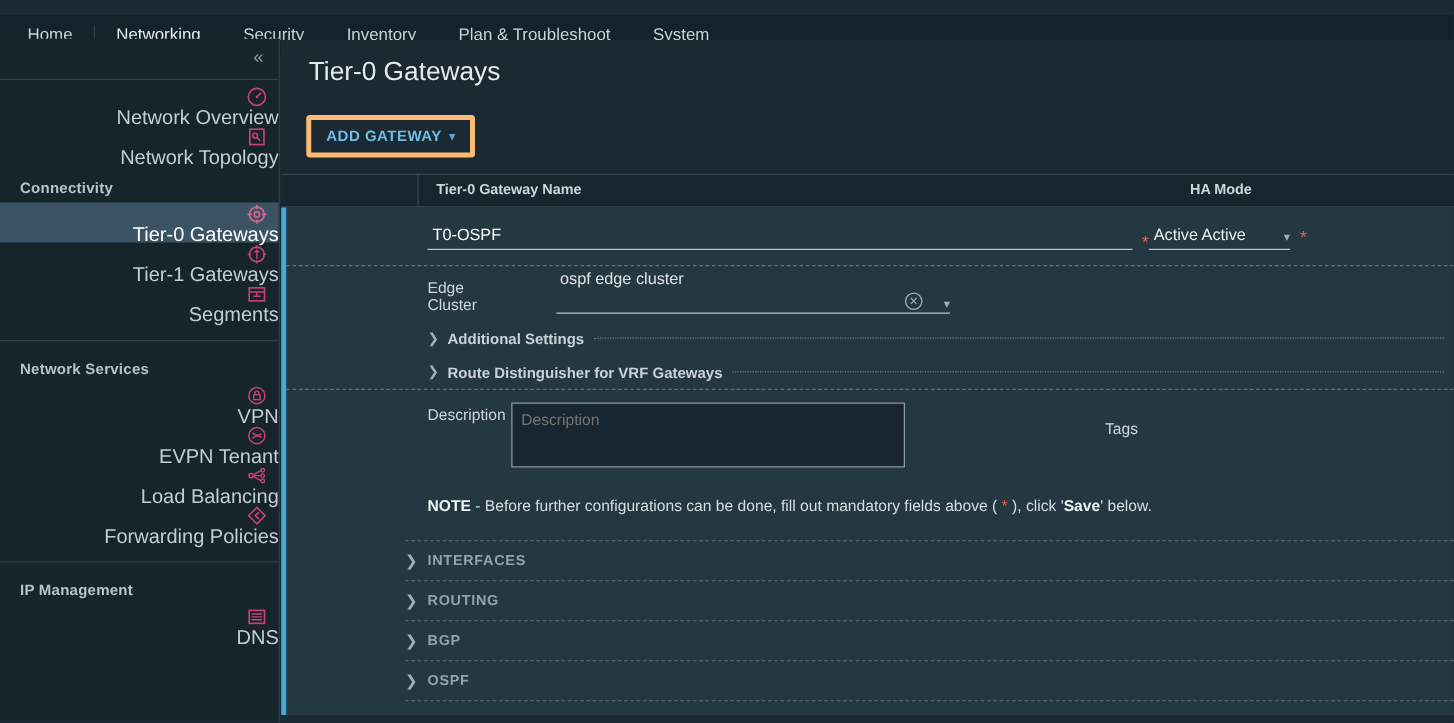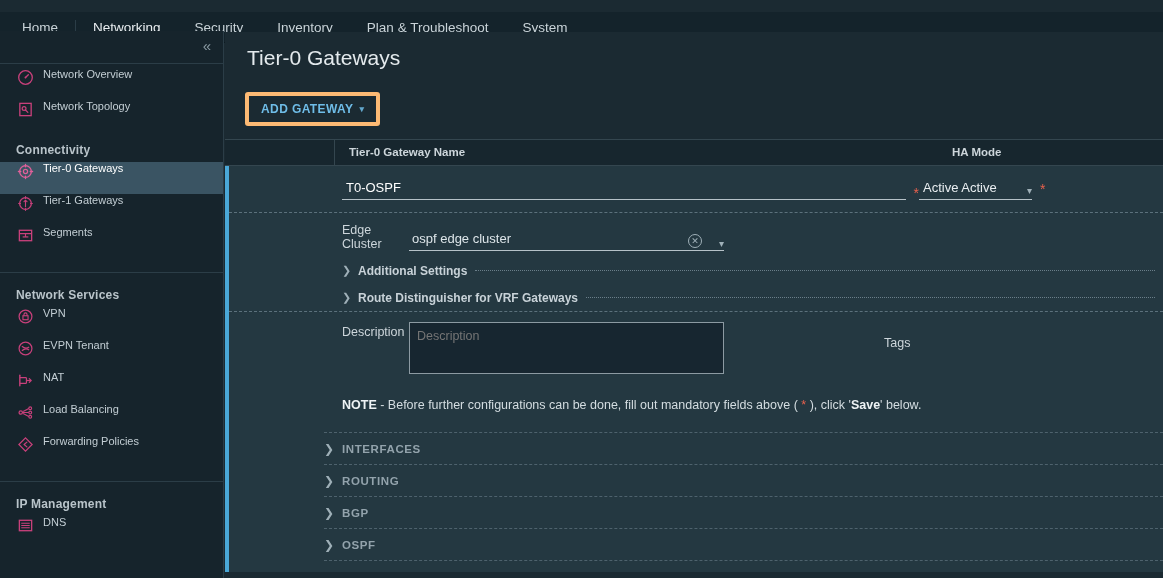--- a/index.html
+++ b/index.html
@@ -44,23 +44,23 @@
     overflow: hidden;
   }
   .sidebar-collapse {
     height: 28px; display: flex; align-items: center; justify-content: flex-end;
     padding-right: 12px; cursor: pointer;
   }
   .collapse-glyph { color: #8a9aa3; font-size: 15px; line-height: 1; }
   .sb-divider { height: 1px; background: #2b3d47; margin: 4px 0 4px 0; }
 
   .sb-item {
-    display: flex; align-items: flex-start; height: 32px;
+    display: flex; align-items: flex-end; height: 32px;
     padding-left: 16px; cursor: pointer;
-    color: #c3ced4; font-size: 11px;
+    color: #c3ced4; font-size: 16px; flex-direction: column;
   }
   .sb-item.selected {
     background: #3a5463;
     color: #ffffff;
   }
   .sb-icon {
     width: 18px; height: 18px; margin-right: 9px;
     display: inline-flex; align-items: center; justify-content: center;
     flex: 0 0 18px;
   }
@@ -136,21 +136,21 @@
 
   .dashed-sep { border-top: 1px dashed #5c717c; height: 0; }
 
   
   .r2 { display: flex; align-items: flex-end; height: 44px; padding: 0 0 6px 0; }
   .lbl {
     color: #cdd6db; font-size: 12.5px; width: 180px; padding-left: 113px;
   }
   .ec-field {
     position: relative; width: 315px;
-    border-bottom: 1px solid #b6c2c8; padding-bottom: 4px;
+    border-bottom: 1px solid #b6c2c8; padding-bottom: 20px; margin-left: 36px;
   }
   .ec-value { color: #dde5e9; font-size: 13px; padding-left: 3px; }
   .ec-clear {
     position: absolute; right: 22px; bottom: 2px;
     width: 14px; height: 14px; border: 1px solid #9fb0b8; border-radius: 50%;
     color: #9fb0b8; font-size: 9px; line-height: 12px; text-align: center;
     cursor: pointer;
   }
   .ec-caret { position: absolute; right: 0; bottom: 1px; color: #9fb0b8; font-size: 10px; }
 
@@ -303,32 +303,20 @@
     <span class="sb-icon">
       <svg width="17" height="17" viewBox="0 0 18 18">
           <circle cx="9" cy="9" r="6.8" fill="none" stroke="#c8407b" stroke-width="1.3"></circle>
           <path d="M5.2 6.6 C7.5 8.8 10.5 9.2 12.8 7.4" fill="none" stroke="#c8407b" stroke-width="1.3"></path>
           <path d="M5.2 11.4 C7.5 9.2 10.5 8.8 12.8 10.6" fill="none" stroke="#c8407b" stroke-width="1.3"></path>
         </svg>
     </span>
     <span>EVPN Tenant</span>
   </div>
 
-  <div class="sb-item">
-    <span class="sb-icon">
-      <svg width="17" height="17" viewBox="0 0 18 18">
-          <path d="M3 3.5 V14.5" stroke="#c8407b" stroke-width="1.5" stroke-linecap="round"></path>
-          <path d="M3 6 H10 M3 12 H10" stroke="#c8407b" stroke-width="1.3"></path>
-          <path d="M10 6 V12" stroke="#c8407b" stroke-width="1.3"></path>
-          <path d="M10 9 H15" stroke="#c8407b" stroke-width="1.3"></path>
-          <path d="M13 7 L15 9 L13 11" fill="none" stroke="#c8407b" stroke-width="1.3" stroke-linecap="round" stroke-linejoin="round"></path>
-        </svg>
-    </span>
-    <span>NAT</span>
-  </div>
 
   <div class="sb-item">
     <span class="sb-icon">
       <svg width="17" height="17" viewBox="0 0 18 18">
           <circle cx="4" cy="9" r="1.8" fill="none" stroke="#c8407b" stroke-width="1.3"></circle>
           <circle cx="14" cy="4.5" r="1.5" fill="none" stroke="#c8407b" stroke-width="1.2"></circle>
           <circle cx="14" cy="9" r="1.5" fill="none" stroke="#c8407b" stroke-width="1.2"></circle>
           <circle cx="14" cy="13.5" r="1.5" fill="none" stroke="#c8407b" stroke-width="1.2"></circle>
           <path d="M5.8 9 H12.5 M6.5 8 L12.5 4.8 M6.5 10 L12.5 13.2" stroke="#c8407b" stroke-width="1.2"></path>
         </svg>

